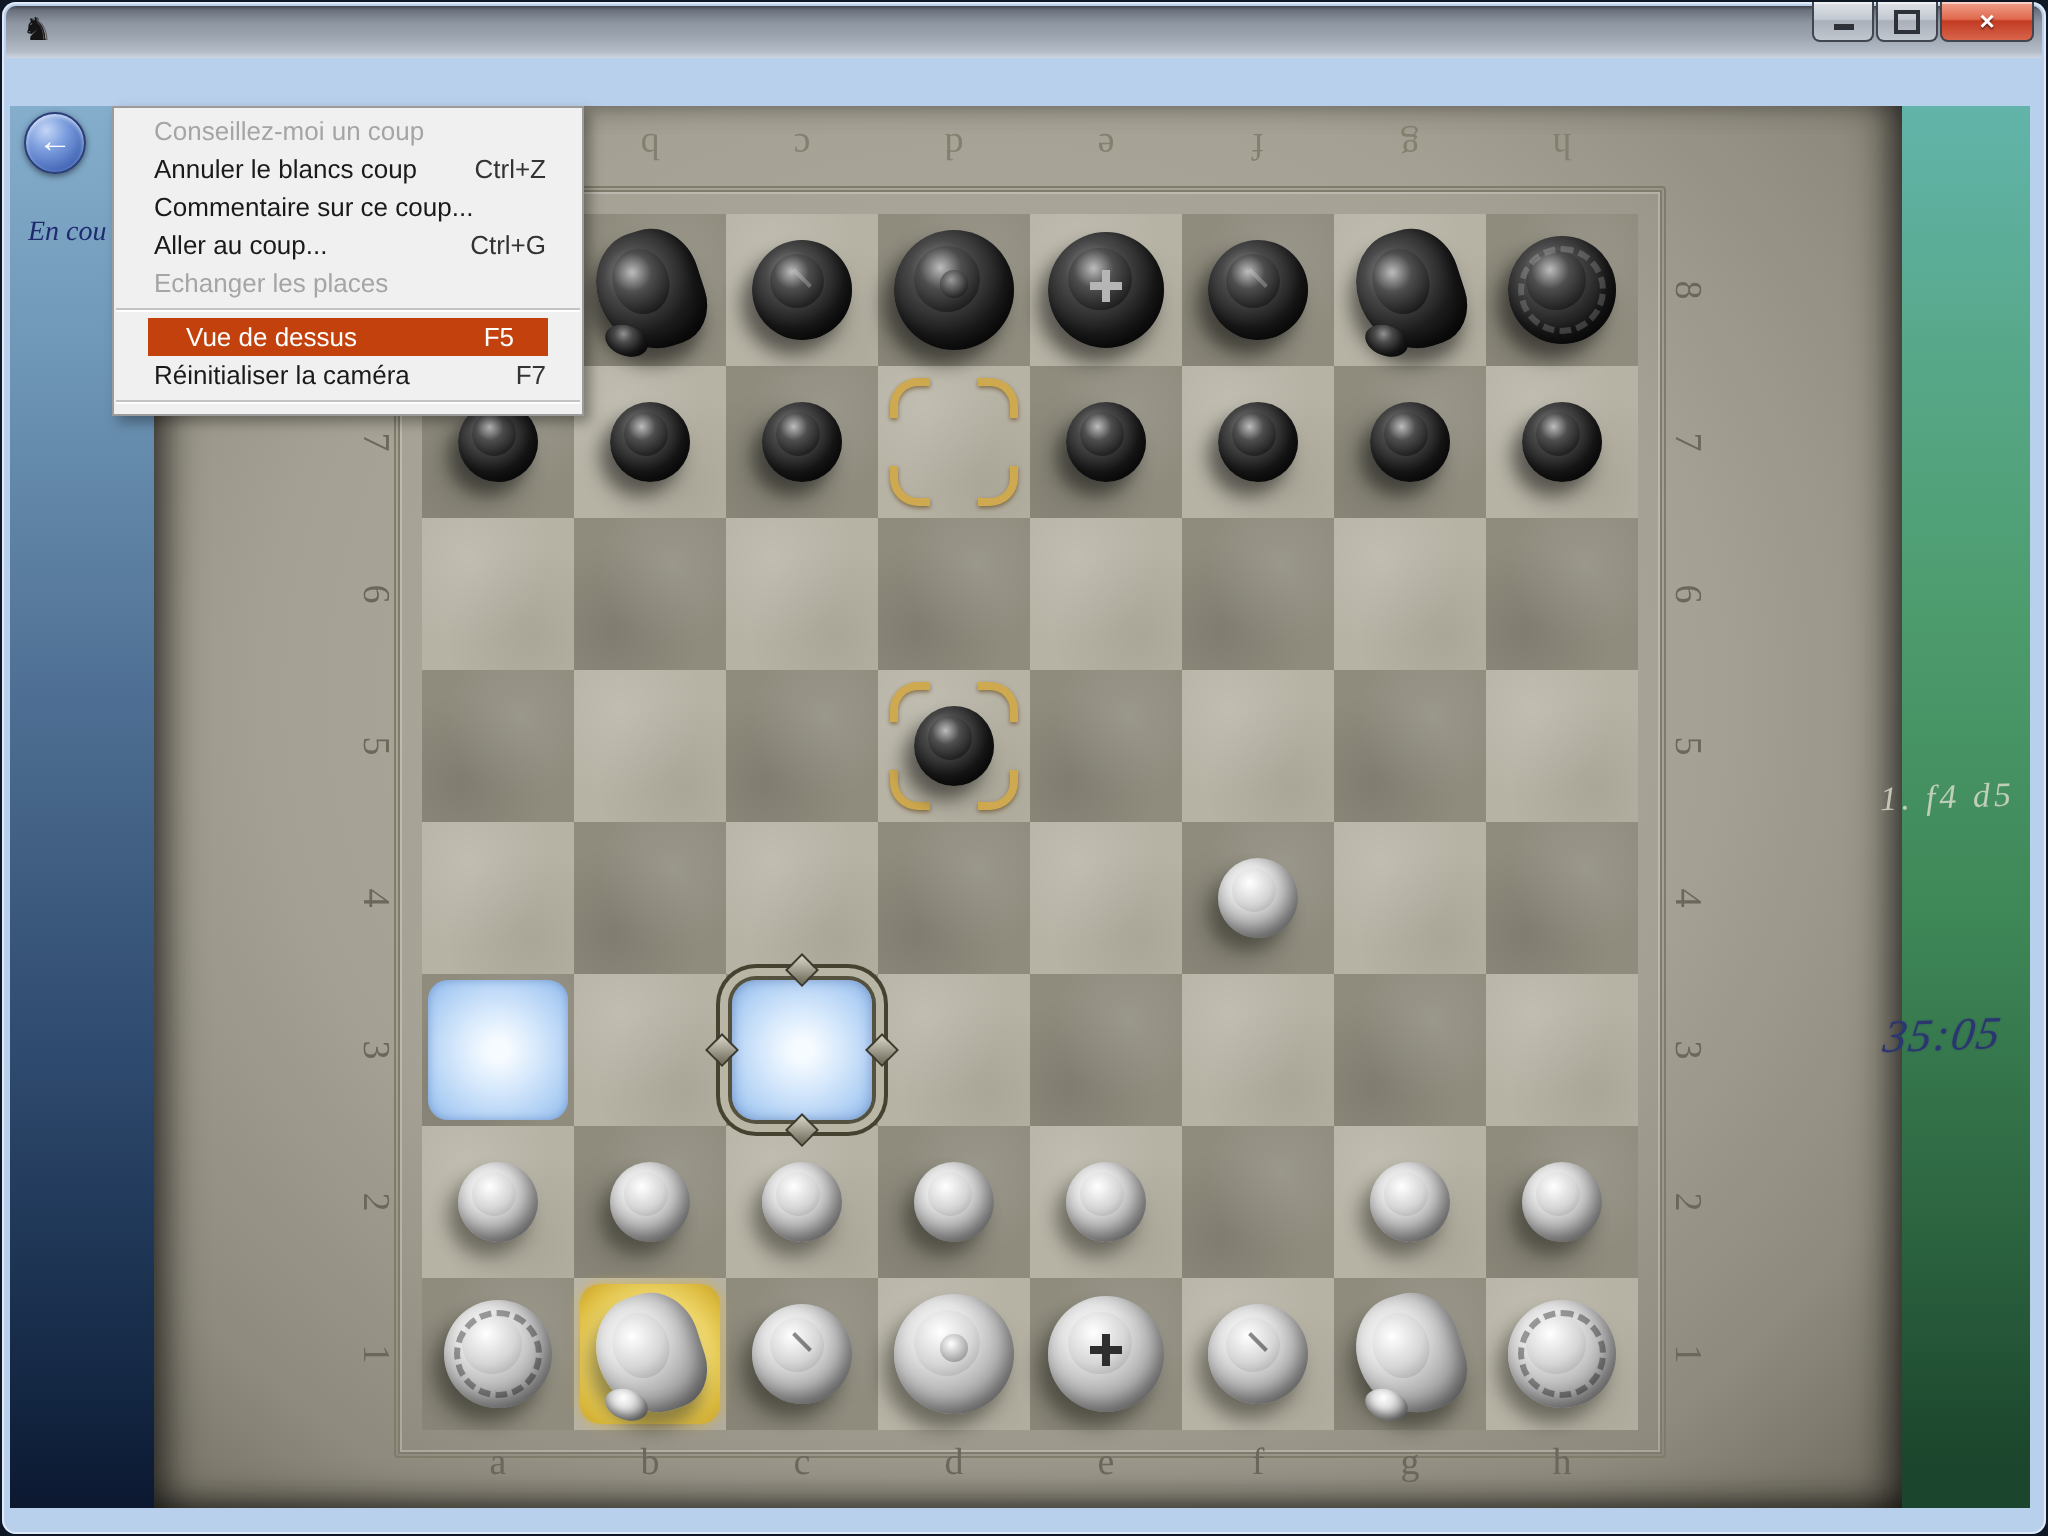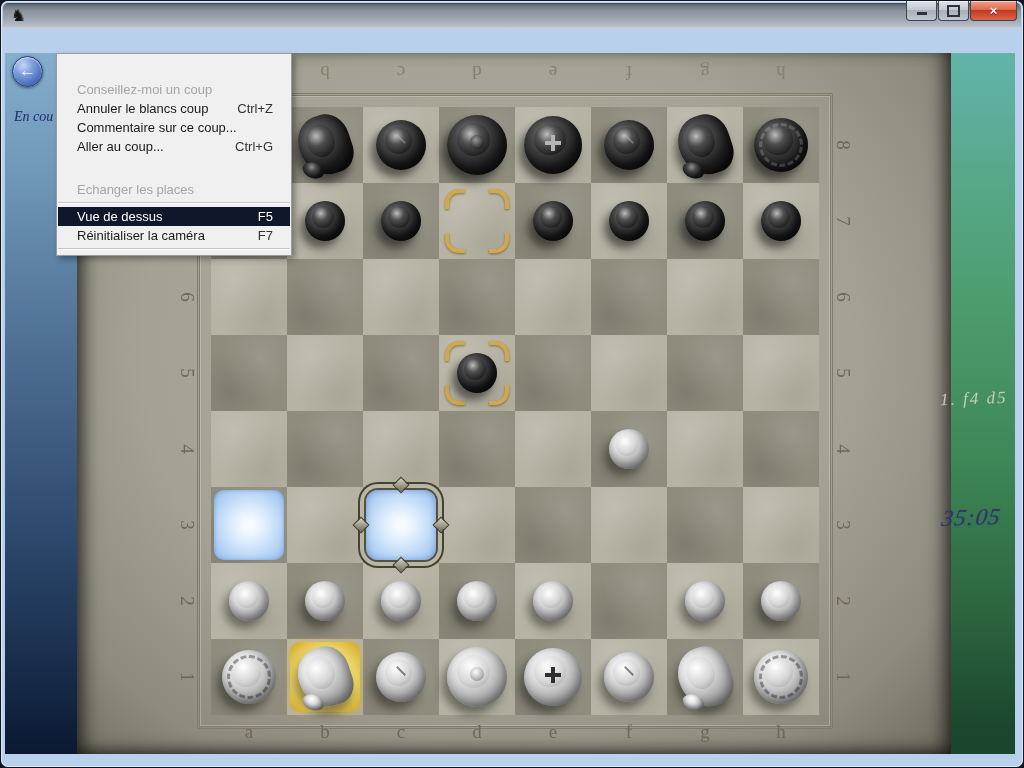--- a/index.html
+++ b/index.html
@@ -113,22 +113,22 @@
   .move-list{right:8px;top:336px;font-size:17px;color:rgba(226,224,210,.78);letter-spacing:2px;transform:rotate(-2deg);}
   .clock{right:14px;top:452px;font-size:23px;color:#2b3570;letter-spacing:1px;transform:skewX(-10deg) rotate(-2deg);
     text-shadow:0 0 1px rgba(43,53,112,.5);}
   .status-line{right:8px;top:670px;font-size:22px;color:rgba(242,240,232,.92);letter-spacing:1px;
     text-shadow:0 1px 2px rgba(0,0,0,.4);}
   
   .context-menu{position:absolute;left:55px;top:52px;width:234px;background:#f0f0f0;border:1px solid #9b9b9b;
     box-shadow:3px 3px 6px rgba(0,0,0,.35);z-index:100;padding:2px 0;font-size:13px;color:#1a1a1a;}
   .cm-item{display:flex;justify-content:space-between;align-items:center;height:19px;padding:0 18px 0 20px;}
   .cm-item .sc{color:#333;}
-  .cm-item.disabled, .cm-item.disabled .sc{color:#a5a5a5;margin-top:24px;}
-  .cm-item.selected{background:#0f172a;color:#fff;margin:0 1px;padding:0 17px 0 19px;}
+  .cm-item.disabled, .cm-item.disabled .sc{color:#a5a5a5;}
+  .cm-item.selected{background:#c2410c;color:#fff;margin:0 17px;padding:0 17px 0 19px;}
   .cm-item.selected .sc{color:#fff;}
   .cm-sep{border-top:1px solid #c3c3c3;border-bottom:1px solid #fff;margin:3px 1px;}
 </style>
 </head>
 <body>
 
 <div class="window">
 
   <div class="titlebar">
     <span class="title-icon">♞</span>

